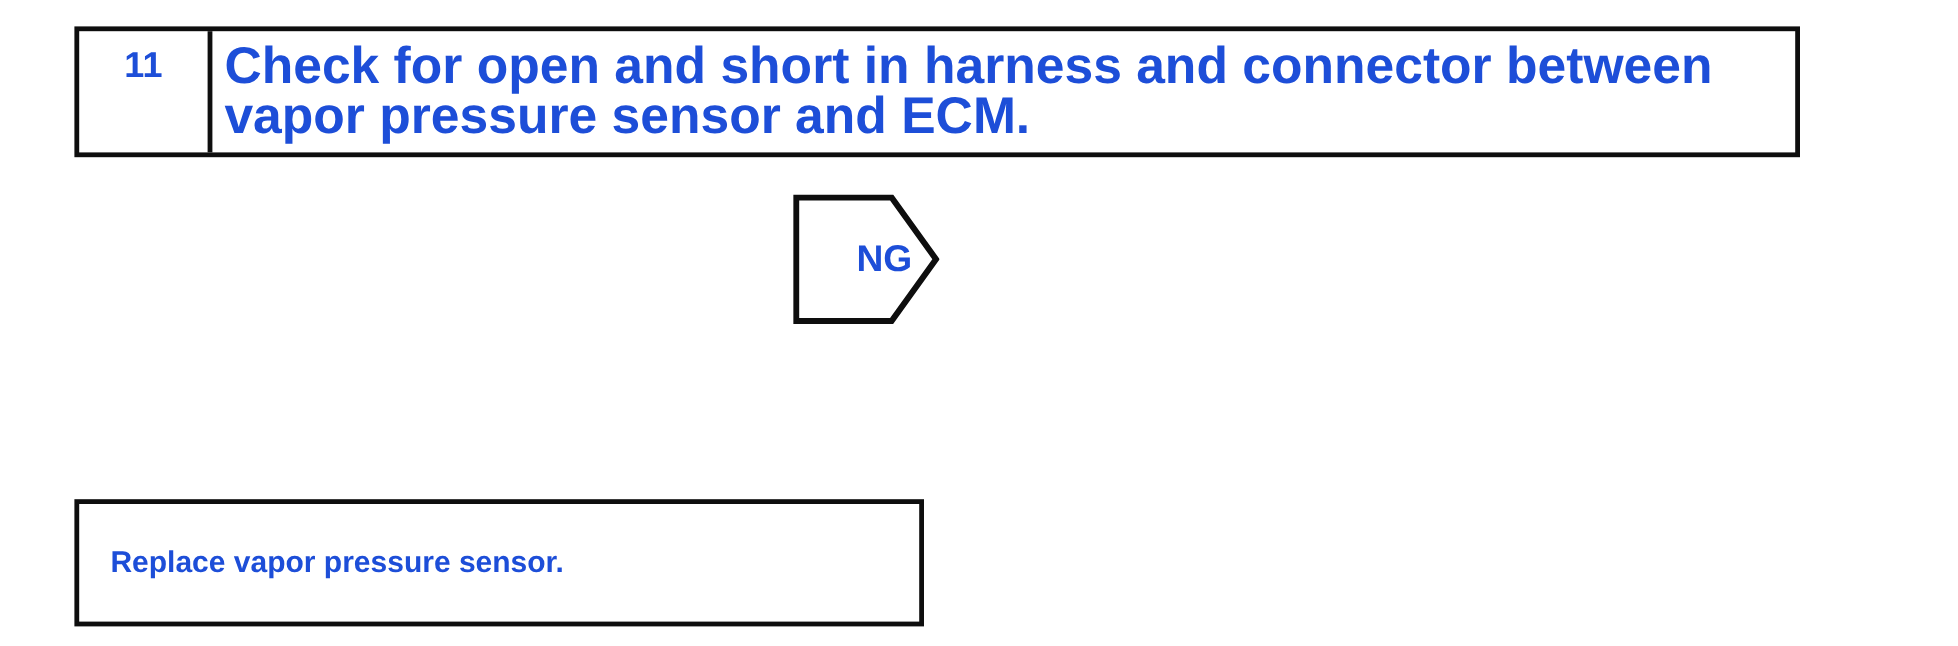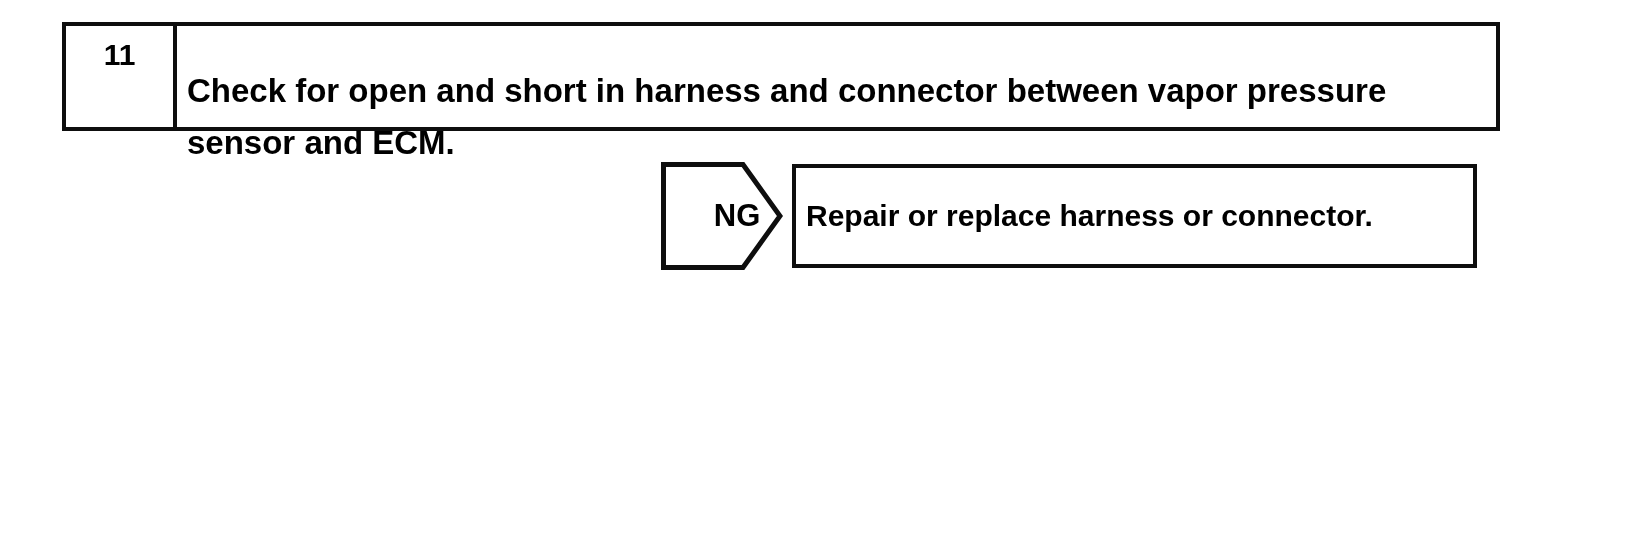--- a/index.html
+++ b/index.html
@@ -10,21 +10,21 @@
     height: 538px;
     overflow: hidden;
   }
   .page {
     position: relative;
     width: 1632px;
     height: 538px;
     background: #ffffff;
     font-family: "Liberation Sans", sans-serif;
     font-weight: bold;
-    color: #000000;
+    color: #1d4ed8;
     border-radius: 19px;
     -webkit-font-smoothing: antialiased;
   }
 
   
   .step-box {
     position: absolute;
     left: 62px; top: 22px;
     width: 1438px; height: 109px;
     border: 4px solid #0e0e0e;
@@ -38,24 +38,23 @@
     border-right: 4px solid #0e0e0e;
     box-sizing: border-box;
     text-align: center;
     padding-top: 10px;
     font-size: 30px;
     line-height: 38px;
   }
   .step-instruction {
     flex: 1;
     padding: 8px 55px 0 10px;
-    font-size: 33px;
-    line-height: 52px;
+    font-size: 43px;
+    line-height: 42px;
     letter-spacing: 0px;
-    margin-top: 31px;
   }
 
   
   .ng-pentagon {
     position: absolute;
     left: 661px; top: 162px;
     width: 122px; height: 108px;
   }
   .ng-pentagon svg { display: block; }
   .ng-label {
@@ -122,19 +121,19 @@
     <div class="step-instruction">Check for open and short in harness and connector between vapor pressure sensor and ECM.</div>
   </div>
 
   <div class="ng-pentagon">
     <svg width="122" height="108" viewBox="0 0 122 108">
       <polygon points="2.5,2.5 82,2.5 119,54 82,105.5 2.5,105.5" fill="#ffffff" stroke="#0e0e0e" stroke-width="5" stroke-linejoin="miter"></polygon>
     </svg>
     <div class="ng-label">NG</div>
   </div>
 
-  <div class="repair-box">
-    <span>Repair or replace harness or connector.</span>
-  </div>
 
 
+  <div class="replace-box">
+    <span>Replace vapor pressure sensor.</span>
+  </div>
 
 </div>
 
 </body></html>

